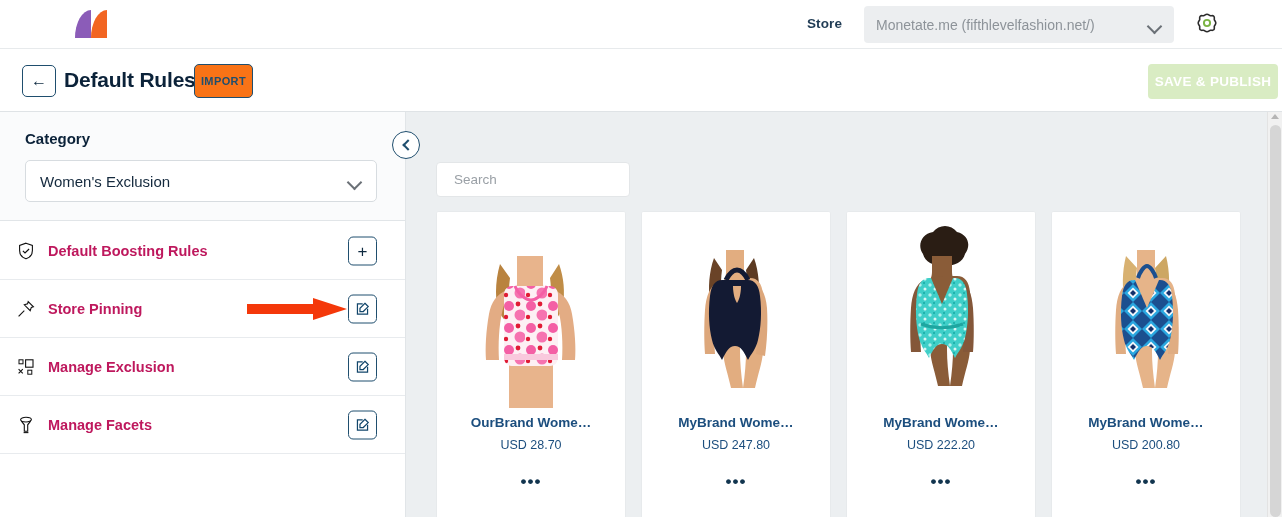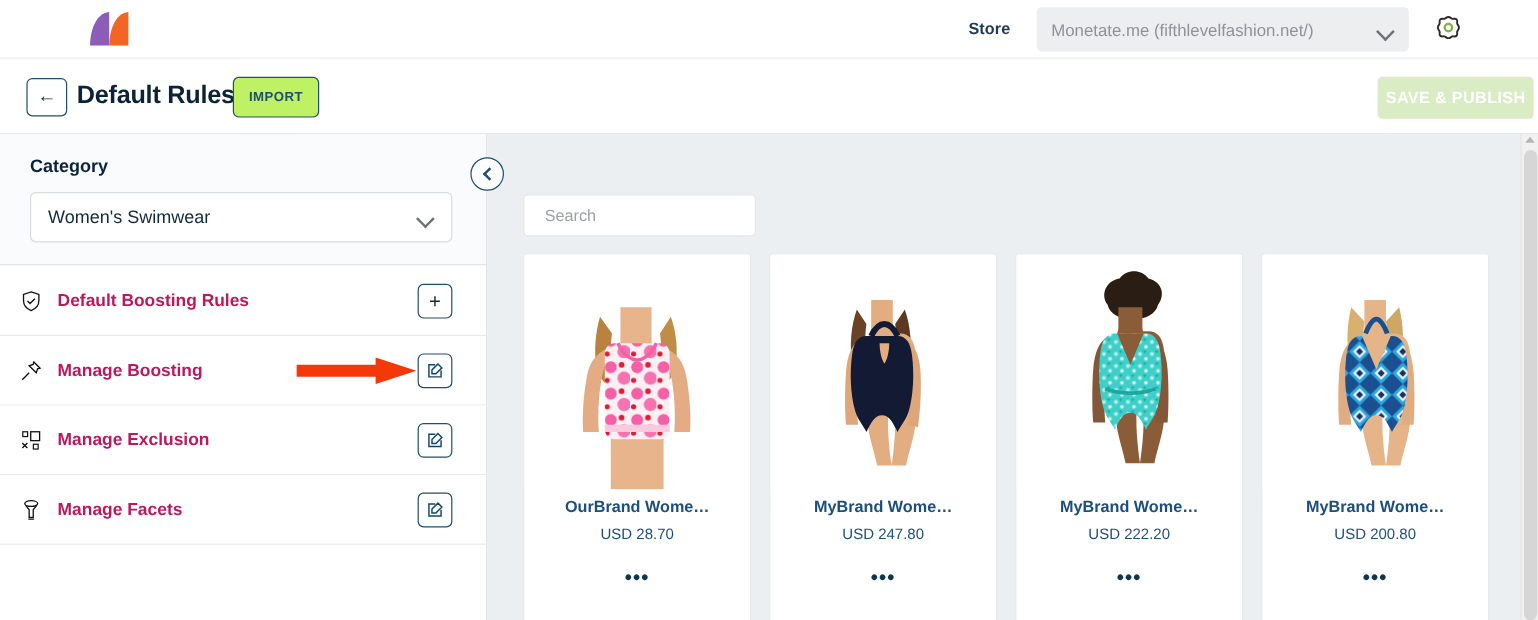--- a/index.html
+++ b/index.html
@@ -88,23 +88,23 @@
     cursor: pointer;
   }
   .back-arrow { font-size: 16px; color: #0e2a40; line-height: 1; font-weight: 700; }
   .page-title {
     position: absolute; left: 64px; top: 68px;
     font-size: 21px; font-weight: 700; color: #0b2239;
     letter-spacing: -.2px;
   }
   .import-btn {
     position: absolute; left: 194px; top: 64px;
-    width: 72px; height: 34px;
+    width: 59px; height: 34px;
     border: 1px solid #1f4e6e; border-radius: 5px;
-    background: #bef264; color: #1f4e6e;
+    background: #f97316; color: #1f4e6e;
     font-size: 11px; font-weight: 600; letter-spacing: .4px;
     display: flex; align-items: center; justify-content: center;
     cursor: pointer;
   }
   .save-btn {
     position: absolute; left: 1148px; top: 64px;
     width: 130px; height: 35px;
     background: #d9ecc3; color: #ffffff;
     border: none; border-radius: 4px;
     font-size: 13.5px; font-weight: 700; letter-spacing: .3px;
@@ -318,21 +318,21 @@
 </div>
 <div class="page-title">Default Rules</div>
 <div class="import-btn">IMPORT</div>
 <div class="save-btn">SAVE &amp; PUBLISH</div>
 
 <div class="left-panel">
 
   <div class="cat-block">
     <div class="cat-label">Category</div>
     <div class="cat-select">
-      <span class="val">Women's Swimwear</span>
+      <span class="val">Women's Exclusion</span>
       <span class="chev"></span>
     </div>
   </div>
 
   <div class="rule-row" style="top:110px;">
     <span class="ricon">
       <svg width="20" height="20" viewBox="0 0 20 20">
         <path d="M10 2.2 16.4 4.4v5.1c0 4.2-2.8 7-6.4 8.3-3.6-1.3-6.4-4.1-6.4-8.3V4.4z" fill="none" stroke="#111" stroke-width="1.1"></path>
         <path d="M6.9 9.9l2.1 2.1 4.1-4" fill="none" stroke="#111" stroke-width="1.2"></path>
       </svg>
@@ -343,21 +343,21 @@
     </span>
   </div>
 
   <div class="rule-row" style="top:168px;">
     <span class="ricon">
       <svg width="20" height="20" viewBox="0 0 20 20">
         <path d="M12.2 2.6l5.2 5.2-2.1.6-1.1 3.3-5.9-5.9 3.3-1.1z" fill="none" stroke="#111" stroke-width="1.1"></path>
         <path d="M8.3 11.7 2.6 17.4" fill="none" stroke="#111" stroke-width="1.1"></path>
       </svg>
     </span>
-    <span class="rlabel">Manage Boosting</span>
+    <span class="rlabel">Store Pinning</span>
     <span class="rbtn">
       <svg width="15" height="15" viewBox="0 0 16 16">
         <path d="M8.2 2.6H2.6v10.8h10.8V7.8" fill="none" stroke="#12466b" stroke-width="1.3"></path>
         <path d="M10.6 1.9l3.5 3.5-5.3 5.3H5.3V7.2z" fill="none" stroke="#12466b" stroke-width="1.3"></path>
       </svg>
     </span>
   </div>
 
   <div class="rule-row" style="top:226px;">
     <span class="ricon">

